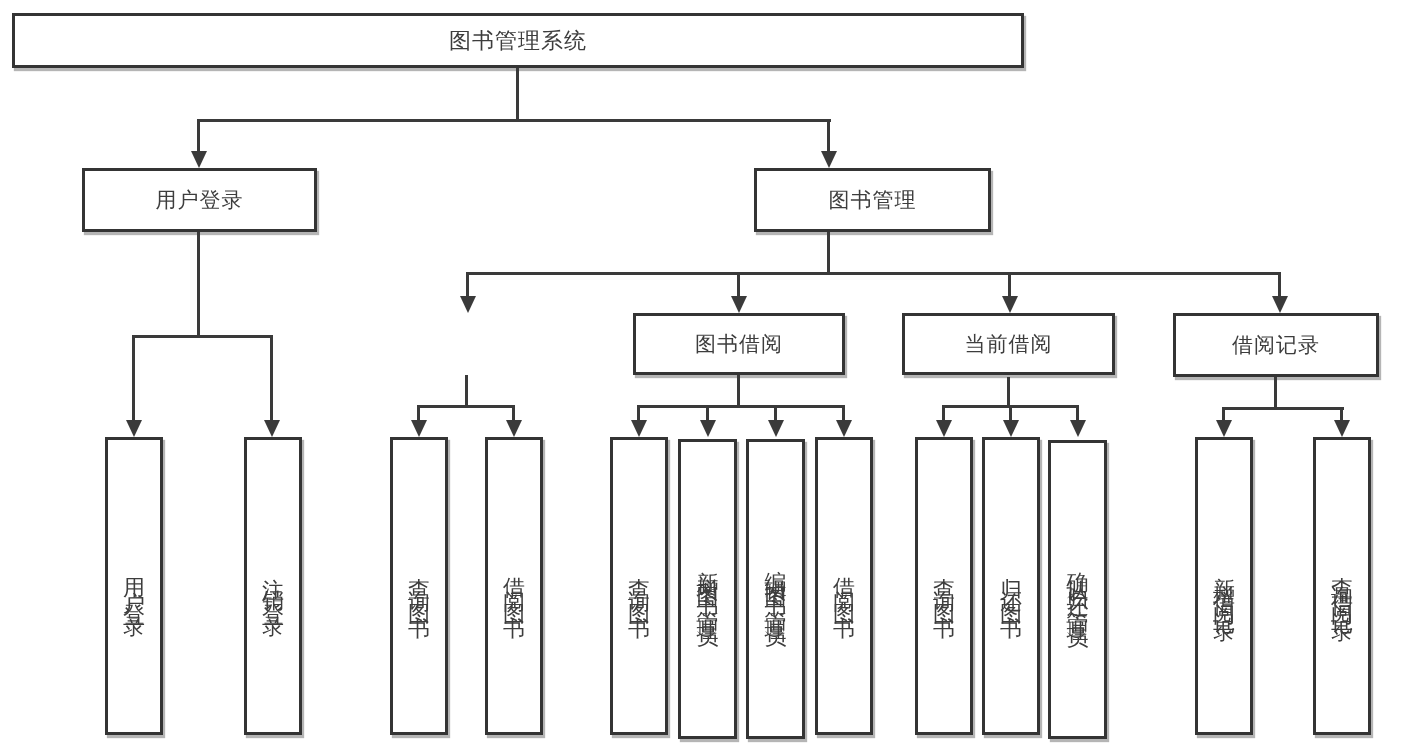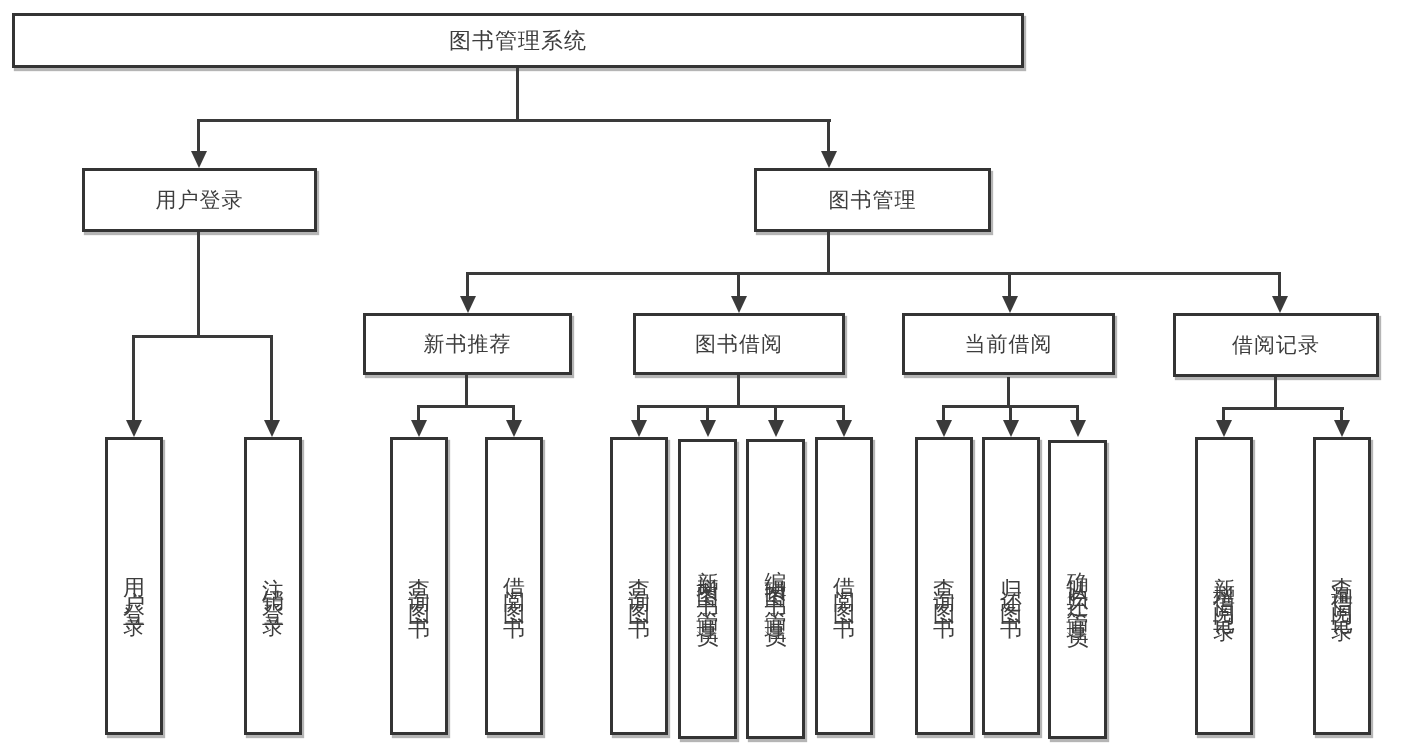--- a/index.html
+++ b/index.html
@@ -72,21 +72,20 @@
   <i class="ln" style="left:466px;top:272px;width:815px;height:3px;"></i>
   <i class="ln" style="left:466px;top:272px;width:3px;height:26px;"></i>
   <i class="ar" style="left:460px;top:296px;"></i>
   <i class="ln" style="left:737px;top:272px;width:3px;height:26px;"></i>
   <i class="ar" style="left:731px;top:296px;"></i>
   <i class="ln" style="left:1008px;top:272px;width:3px;height:26px;"></i>
   <i class="ar" style="left:1002px;top:296px;"></i>
   <i class="ln" style="left:1278px;top:272px;width:3px;height:26px;"></i>
   <i class="ar" style="left:1272px;top:296px;"></i>
 
-  <div class="box h" style="left:363px;top:313px;width:209px;height:62px;">新书推荐</div>
   <div class="box h" style="left:902px;top:313px;width:213px;height:62px;">当前借阅</div>
   <div class="box h" style="left:633px;top:313px;width:212px;height:62px;">图书借阅</div>
   <div class="box h" style="left:1173px;top:313px;width:206px;height:64px;">借阅记录</div>
 
   <i class="ln" style="left:465px;top:375px;width:3px;height:30px;"></i>
   <i class="ln" style="left:417px;top:405px;width:98px;height:3px;"></i>
   <i class="ln" style="left:417px;top:405px;width:3px;height:16px;"></i>
   <i class="ar" style="left:411px;top:420px;"></i>
   <i class="ln" style="left:512px;top:405px;width:3px;height:16px;"></i>
   <i class="ar" style="left:506px;top:420px;"></i>

